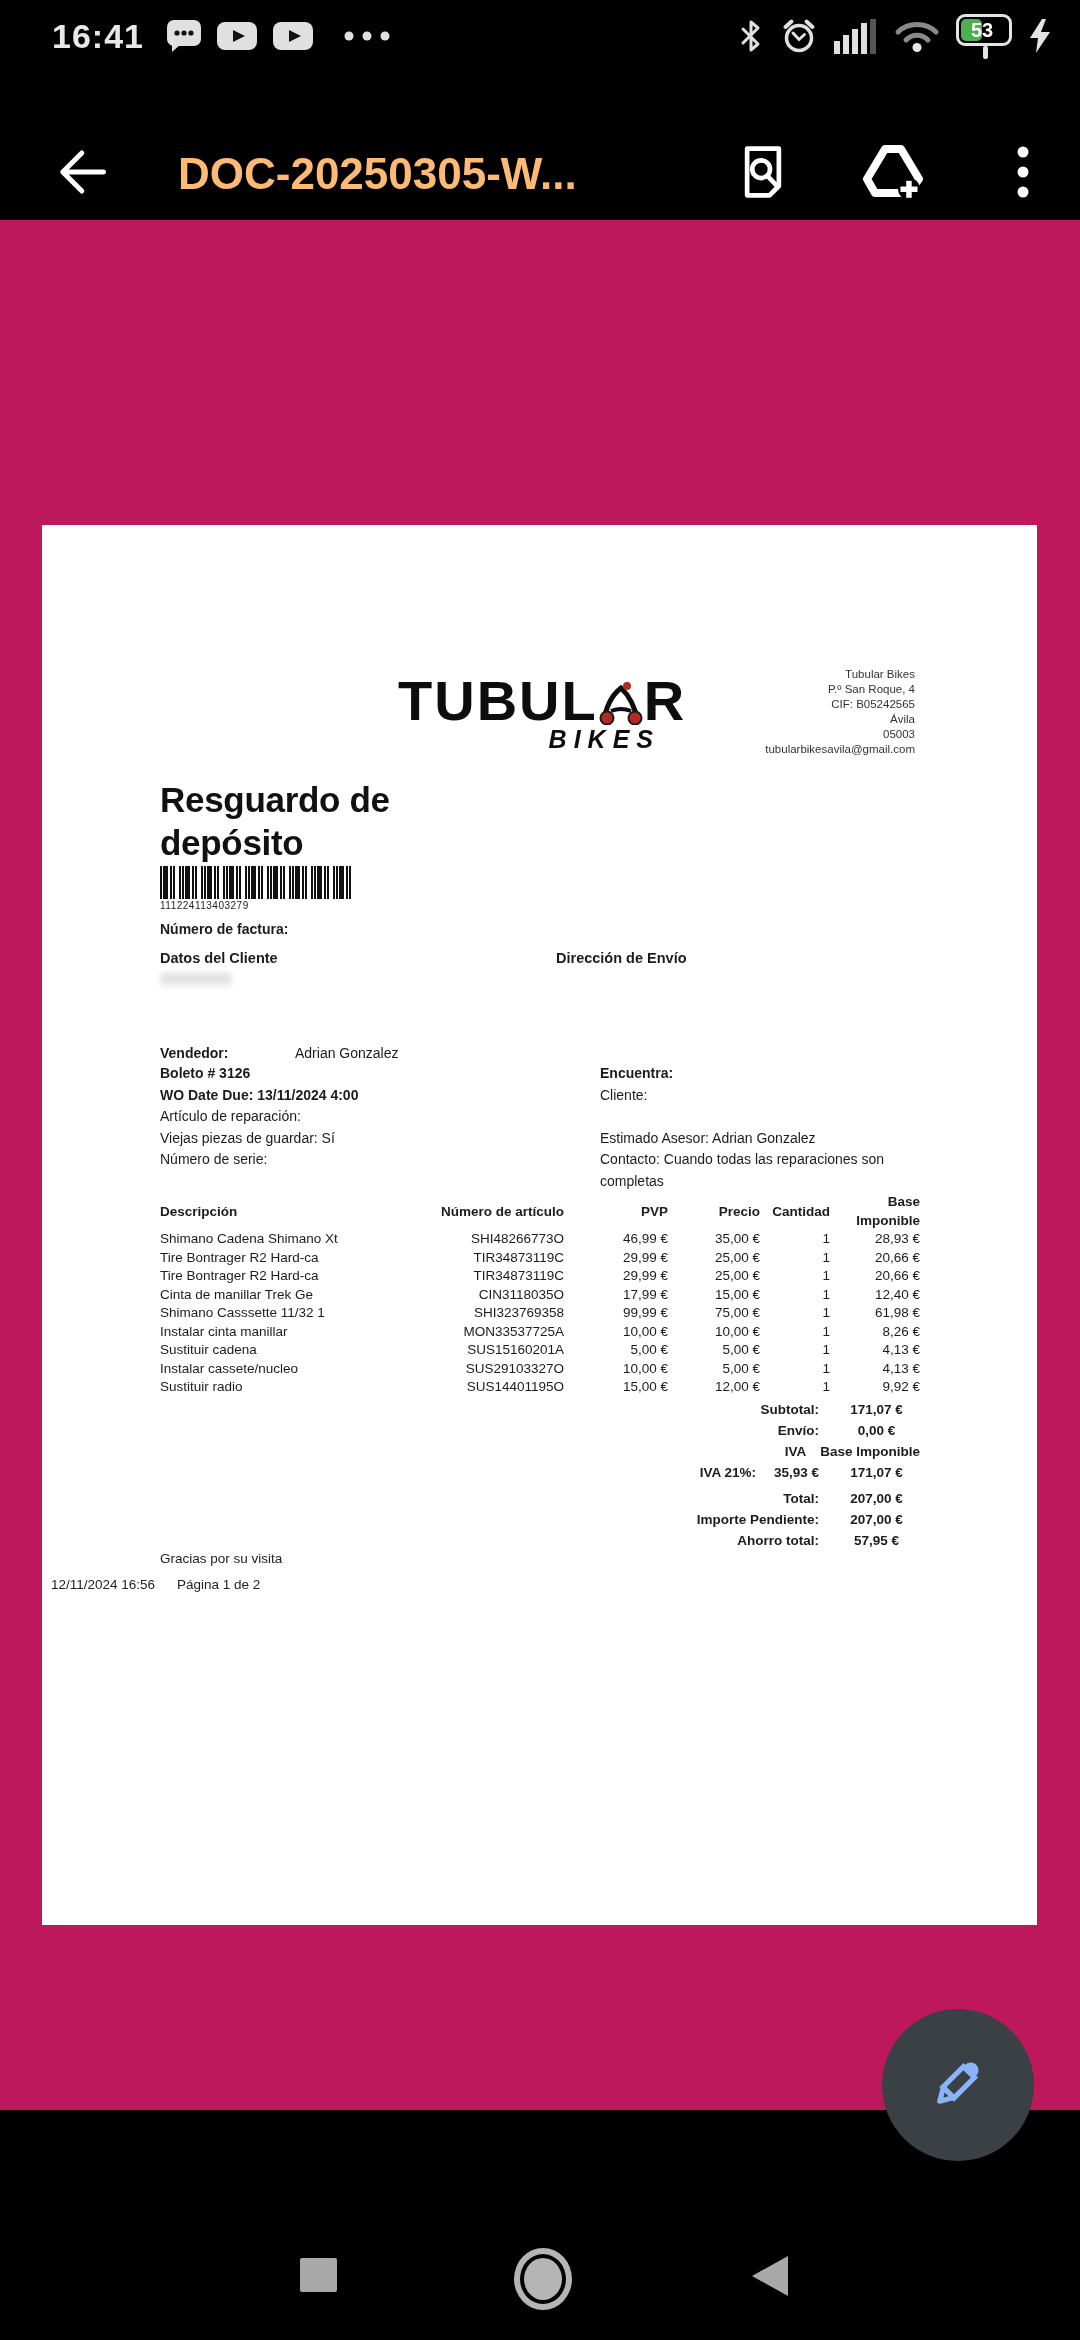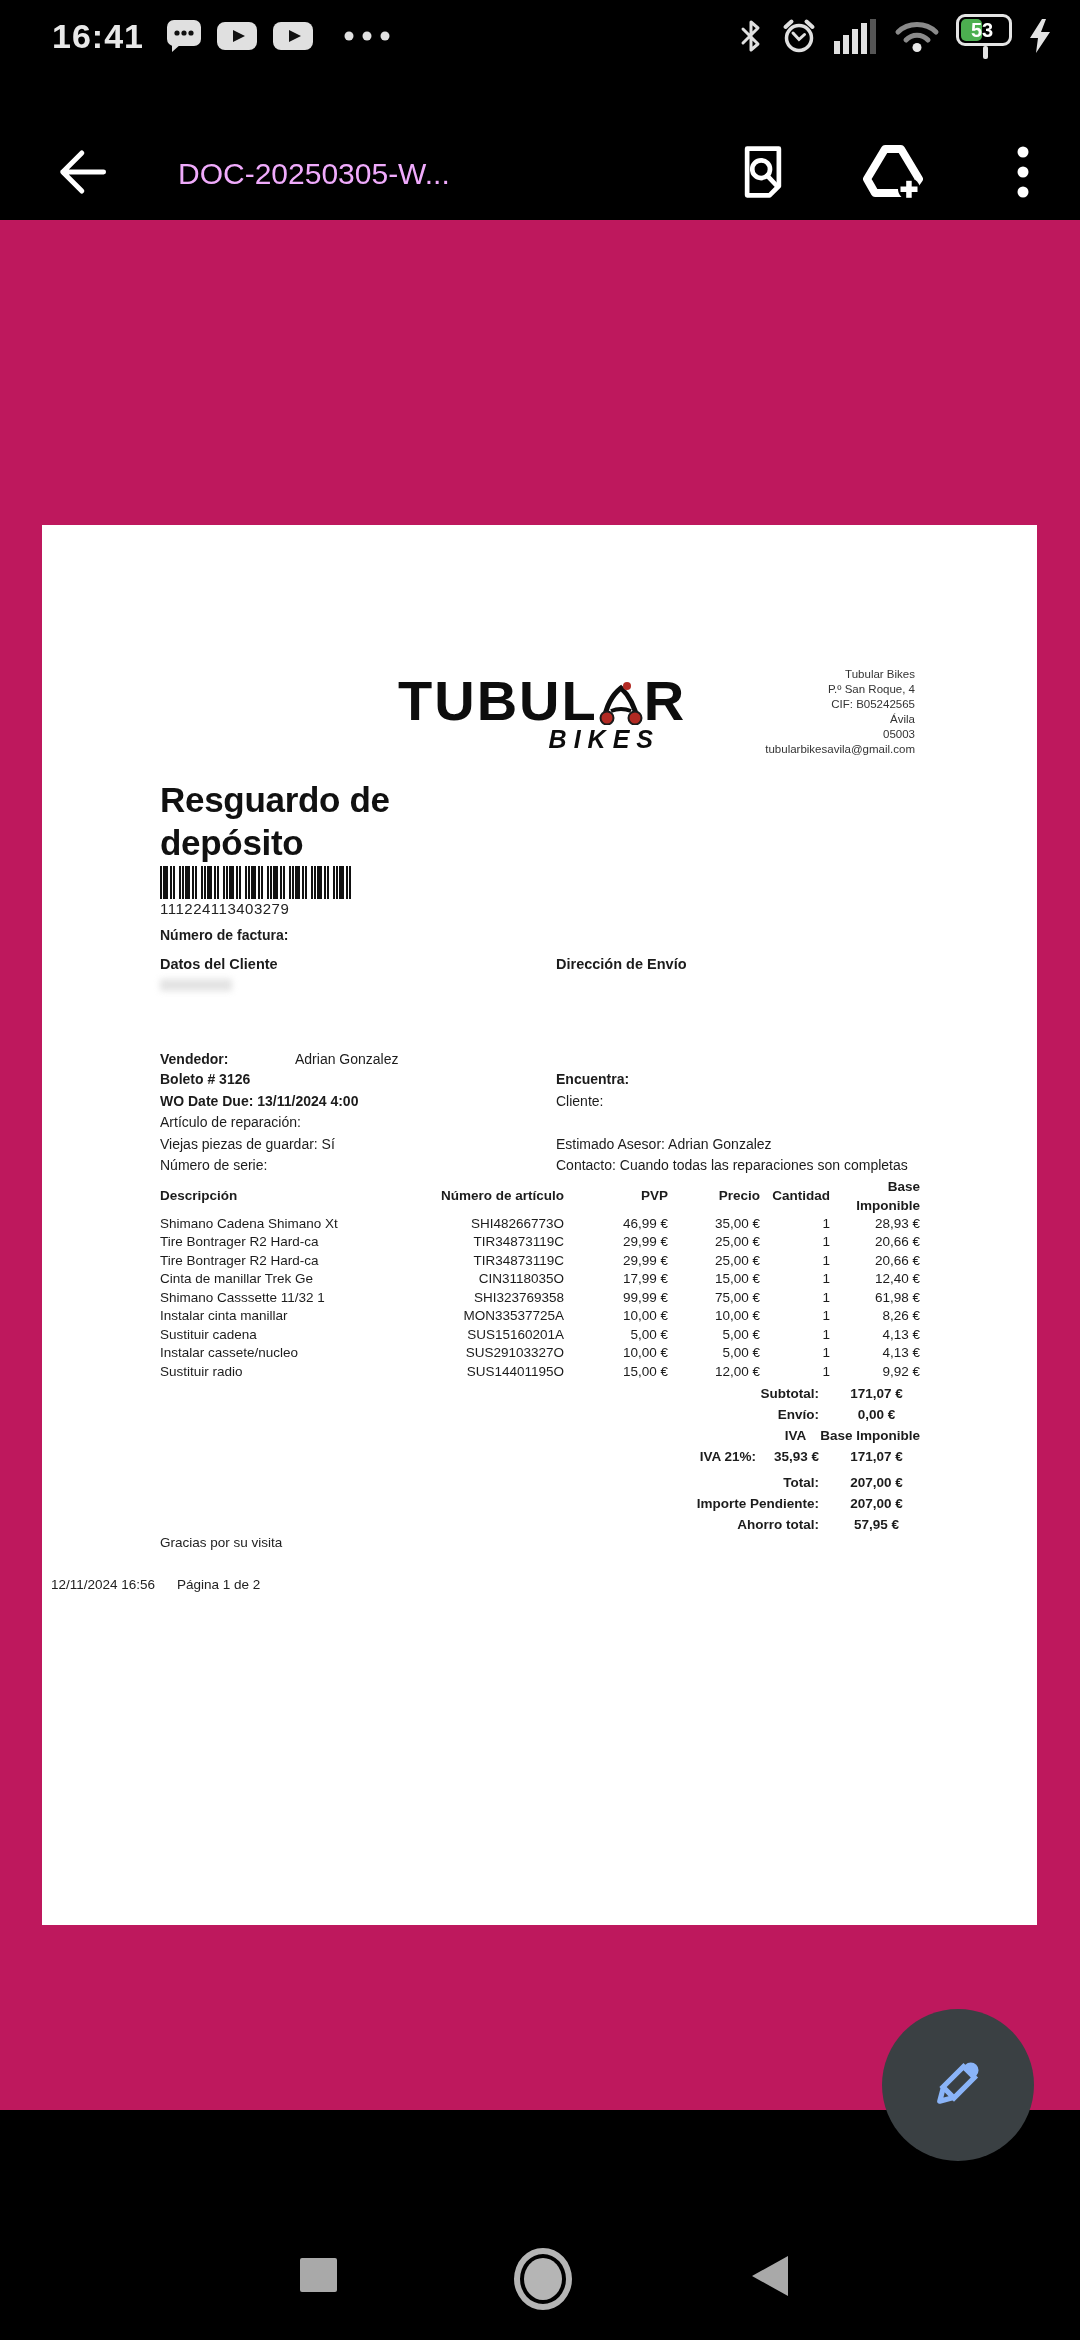--- a/index.html
+++ b/index.html
@@ -17,21 +17,21 @@
   .battery{width:50px;height:26px;border:3px solid #e4e4e4;border-radius:9px;position:relative;}
   .battery-fill{position:absolute;left:2px;top:2px;bottom:2px;width:21px;background:#4caf50;border-radius:5px;}
   .battery-text{position:absolute;left:0;right:4px;top:0;bottom:0;text-align:center;
     color:#fff;font-size:20px;line-height:26px;font-weight:600;}
   .battery-nub{width:5px;height:13px;background:#e4e4e4;border-radius:2px;margin-left:3px;}
 
   
   .toolbar{position:absolute;left:0;top:128px;width:1080px;height:92px;
     display:flex;align-items:center;box-sizing:border-box;padding:0 26px 0 50px;}
   .tb-back{width:60px;height:60px;display:flex;align-items:center;justify-content:center;flex:none;}
-  .tb-title{color:#f0abfc;font-size:30px;font-weight:400;margin-left:68px;flex:1;
+  .tb-title{color:#fdba74;font-size:44px;font-weight:700;margin-left:68px;flex:1;
     white-space:nowrap;overflow:hidden;}
   .tb-actions{display:flex;align-items:center;}
   .tb-action{width:62px;height:62px;display:flex;align-items:center;justify-content:center;margin-left:68px;}
 
   
   .viewer{position:absolute;left:0;top:220px;width:1080px;height:1890px;background:#be185d;}
   .page{position:absolute;left:42px;top:305px;width:995px;height:1400px;background:#fff;color:#1c1c1c;}
 
   .company-info{position:absolute;top:142px;right:122px;text-align:right;
     font-size:11.5px;line-height:15px;color:#333;}
@@ -41,30 +41,30 @@
   .logo-a{margin:0 1px -2px 1px;}
   .logo-line2{text-align:right;font-weight:700;font-style:italic;font-size:25px;
     letter-spacing:7px;color:#0d0d0d;margin-top:1px;padding-right:4px;}
 
   .doc-content{position:absolute;left:118px;top:253px;width:760px;}
   .doc-title{margin:0;font-size:35px;font-weight:700;line-height:43px;letter-spacing:-0.3px;
     color:#111;width:300px;}
   .barcode{margin-top:2px;width:192px;height:33px;
     background:repeating-linear-gradient(90deg,#111 0 2px,#fff 2px 3px,#111 3px 8px,#fff 8px 10px,
       #111 10px 12px,#fff 12px 13px,#111 13px 15px,#fff 15px 19px,#111 19px 21px,#fff 21px 22px);}
-  .barcode-number{margin-top:1px;font-size:15px;letter-spacing:0.5px;color:#222;}
+  .barcode-number{margin-top:1px;font-size:10px;letter-spacing:0.5px;color:#222;}
   .invoice-label{margin-top:10px;font-size:14px;font-weight:700;}
   .addr-row{margin-top:13px;display:flex;font-size:14.5px;font-weight:700;}
   .addr-left{width:396px;flex:none;}
   .redacted{margin-top:7px;width:72px;height:12px;background:#b9b9b9;opacity:.4;filter:blur(3px);}
   .meta{margin-top:58px;font-size:14px;line-height:20px;}
   .meta-row{display:flex;}
   .meta-label{width:135px;flex:none;font-weight:700;}
   .wo{margin-top:0;font-size:14px;line-height:21.5px;}
-  .wo-row{display:flex;}
+  .wo-row{display:flex;gap:44px;}
   .wo-left{width:396px;flex:none;}
   .wo-right{flex:1;}
   .bold{font-weight:700;}
   .items-table{width:760px;border-collapse:collapse;table-layout:fixed;
     font-size:13.5px;margin-top:0;}
   .items-table th{font-weight:700;padding:0;line-height:19px;}
   .items-table td{padding:0;line-height:18.5px;}
   .items-table .c0{text-align:left;}
   .items-table .c1,.items-table .c2,.items-table .c3,.items-table .c4,.items-table .c5{text-align:right;}
   .totals{margin-top:2px;width:760px;font-size:13.5px;font-weight:700;line-height:21px;}

